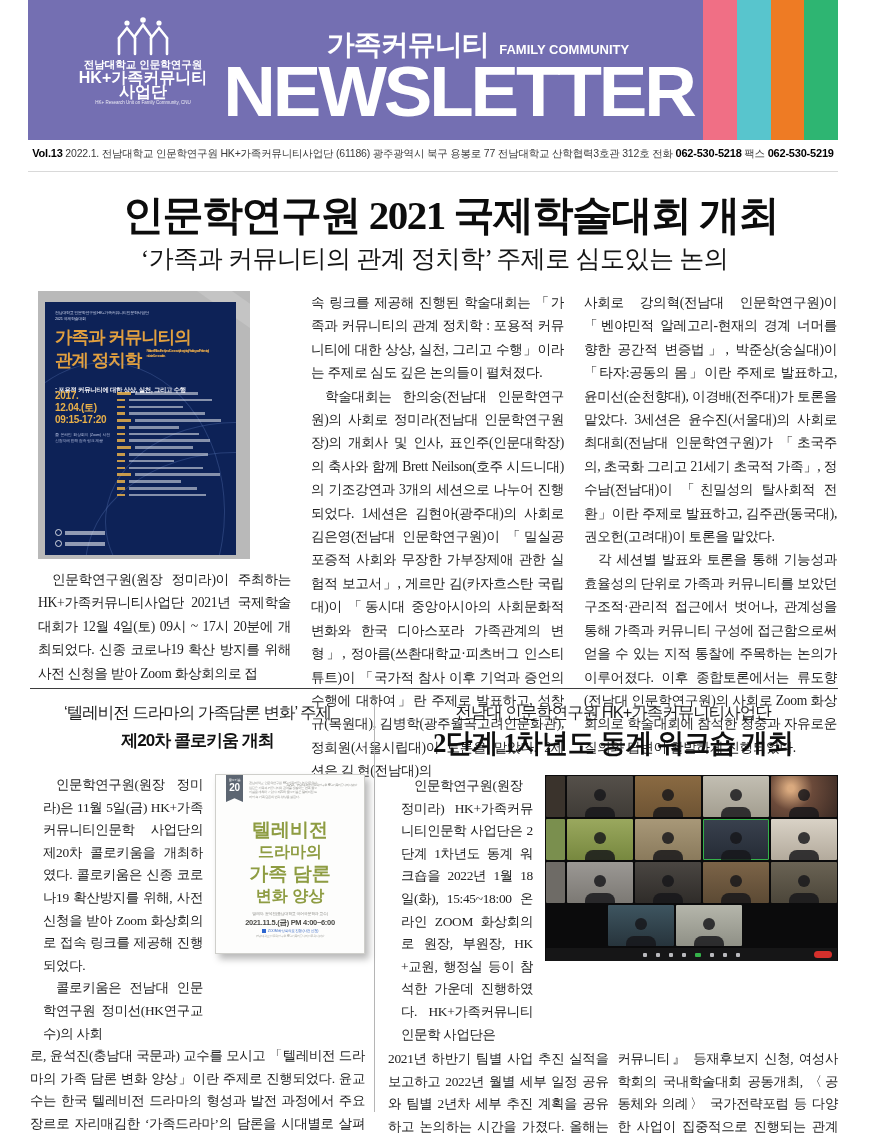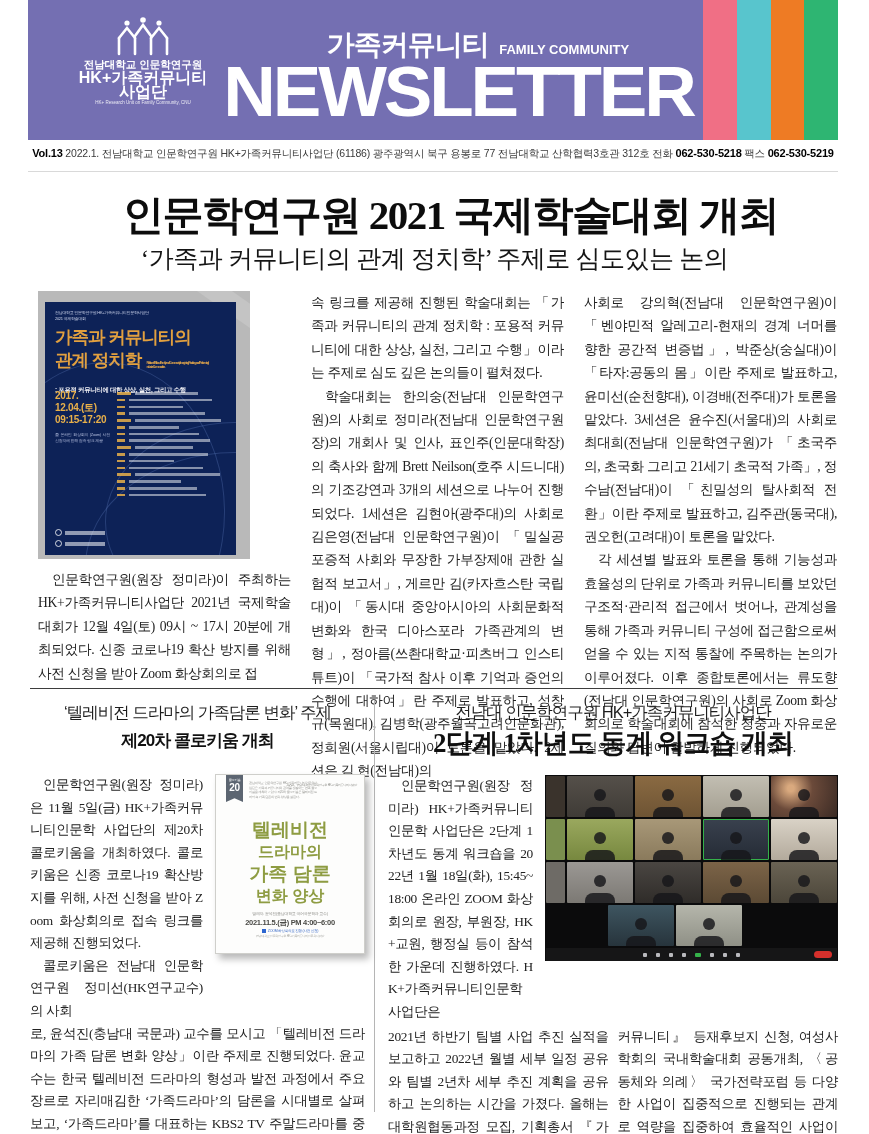--- a/index.html
+++ b/index.html
@@ -42,21 +42,21 @@
   .col p.ind { text-indent:14px; }
   .col p + p { margin-top:0; }
 
   
   .iposter { position:relative; width:212px; height:268px; background:#b9b9b9; margin-bottom:9px; overflow:hidden; }
   .iposter .navy { position:absolute; left:7px; top:11px; width:191px; height:253px; background:#0d2257; overflow:hidden; }
   .iposter .slash { position:absolute; right:-28px; top:-4px; width:110px; height:20px; background:#c4c4c4; transform:rotate(35deg); }
   .iposter .wave { position:absolute; border:1px solid rgba(120,150,220,.25); border-radius:50%; }
   .ip-tag { font-family:"Liberation Sans",sans-serif; font-size:4px; color:#cfd6ec; line-height:6px; padding:8px 0 0 10px; }
   .ip-t1 { font-family:"Liberation Sans",sans-serif; font-weight:bold; color:#e2a03f; font-size:17.5px; letter-spacing:-1px; padding:4px 0 0 10px; }
-  .ip-t2 { font-family:"Liberation Sans",sans-serif; font-weight:bold; color:#e2a03f; font-size:17.5px; letter-spacing:-1px; padding:0 0 0 10px; display:flex; align-items:flex-end; gap:5px; }
+  .ip-t2 { font-family:"Liberation Sans",sans-serif; font-weight:bold; color:#e2a03f; font-size:17.5px; letter-spacing:-1px; padding:0 0 0 10px; display:flex; gap:5px; }
   .ip-ten { font-size:3.6px; font-weight:bold; color:#d8a04c; line-height:4.6px; width:62px; padding-bottom:3px; }
   .ip-sub { font-family:"Liberation Sans",sans-serif; font-weight:bold; color:#f2f2f6; font-size:6.4px; margin:5px 0 0 10px; }
   .ip-date { position:absolute; left:10px; top:88px; color:#e8b04a; font-family:"Liberation Sans",sans-serif; font-weight:bold; font-size:10px; line-height:12px; }
   .ip-venue { position:absolute; left:10px; top:130px; color:#aeb8d8; font-family:"Liberation Sans",sans-serif; font-size:4px; line-height:6px; width:55px; }
   .ip-sched { position:absolute; left:72px; top:90px; width:112px; }
   .ip-sched .row { display:flex; gap:4px; margin-bottom:4.2px; align-items:center; }
   .ip-sched .lab { height:2.6px; background:rgba(233,176,74,.85); }
   .ip-sched .bar { height:2.6px; background:rgba(255,255,255,.5); }
   .ip-logos { position:absolute; left:10px; bottom:8px; display:flex; flex-direction:column; gap:4px; }
   .ip-logos .lg { display:flex; gap:3px; align-items:center; }
@@ -67,21 +67,21 @@
   .divider { position:absolute; left:30px; top:688px; width:808px; height:1px; background:#3d3d3d; }
   .vrule { position:absolute; left:374px; top:700px; width:1px; height:412px; background:#b5b5b5; }
 
   
   .art { position:absolute; font-size:13.4px; line-height:22.6px; text-align:justify; word-break:break-all; color:#222; letter-spacing:-0.3px; }
   .art .kick { text-align:center; font-family:"Liberation Sans",sans-serif; font-size:16.5px; letter-spacing:-1px; color:#1d1d1d; line-height:24px; }
   .art-left { left:30px; top:700px; width:335px; }
   .art-left .ttl { text-align:center; font-family:"Liberation Sans",sans-serif; font-weight:bold; font-size:17px; letter-spacing:-1px; color:#111; line-height:34px; margin-bottom:16px; }
   .art-right { left:388px; top:700px; width:450px; }
   .art-right .ttl { text-align:center; font-weight:bold; font-size:27px; letter-spacing:-1px; color:#101010; line-height:38px; margin-bottom:13px; }
-  .flexrow { display:flex; gap:12px; }
+  .flexrow { display:flex; gap:12px;margin-left:13px; }
   .narrow { flex:1; }
   .art p.ind { text-indent:13px; }
   .cols2 { display:flex; gap:9px; margin-top:2px; }
   .cols2 > div { flex:1; }
 
   
   .cposter { position:relative; width:150px; height:180px; background:#fdfdfc; border:1px solid #cfcfcb;
              box-shadow:4px 5px 7px rgba(0,0,0,.28); flex:none; font-family:"Liberation Sans",sans-serif; }
   .cp-ribbon { position:absolute; left:10px; top:0; width:17px; height:27px; background:#5c6571; color:#fff; text-align:center;
                clip-path:polygon(0 0,100% 0,100% 100%,50% 86%,0 100%); }

